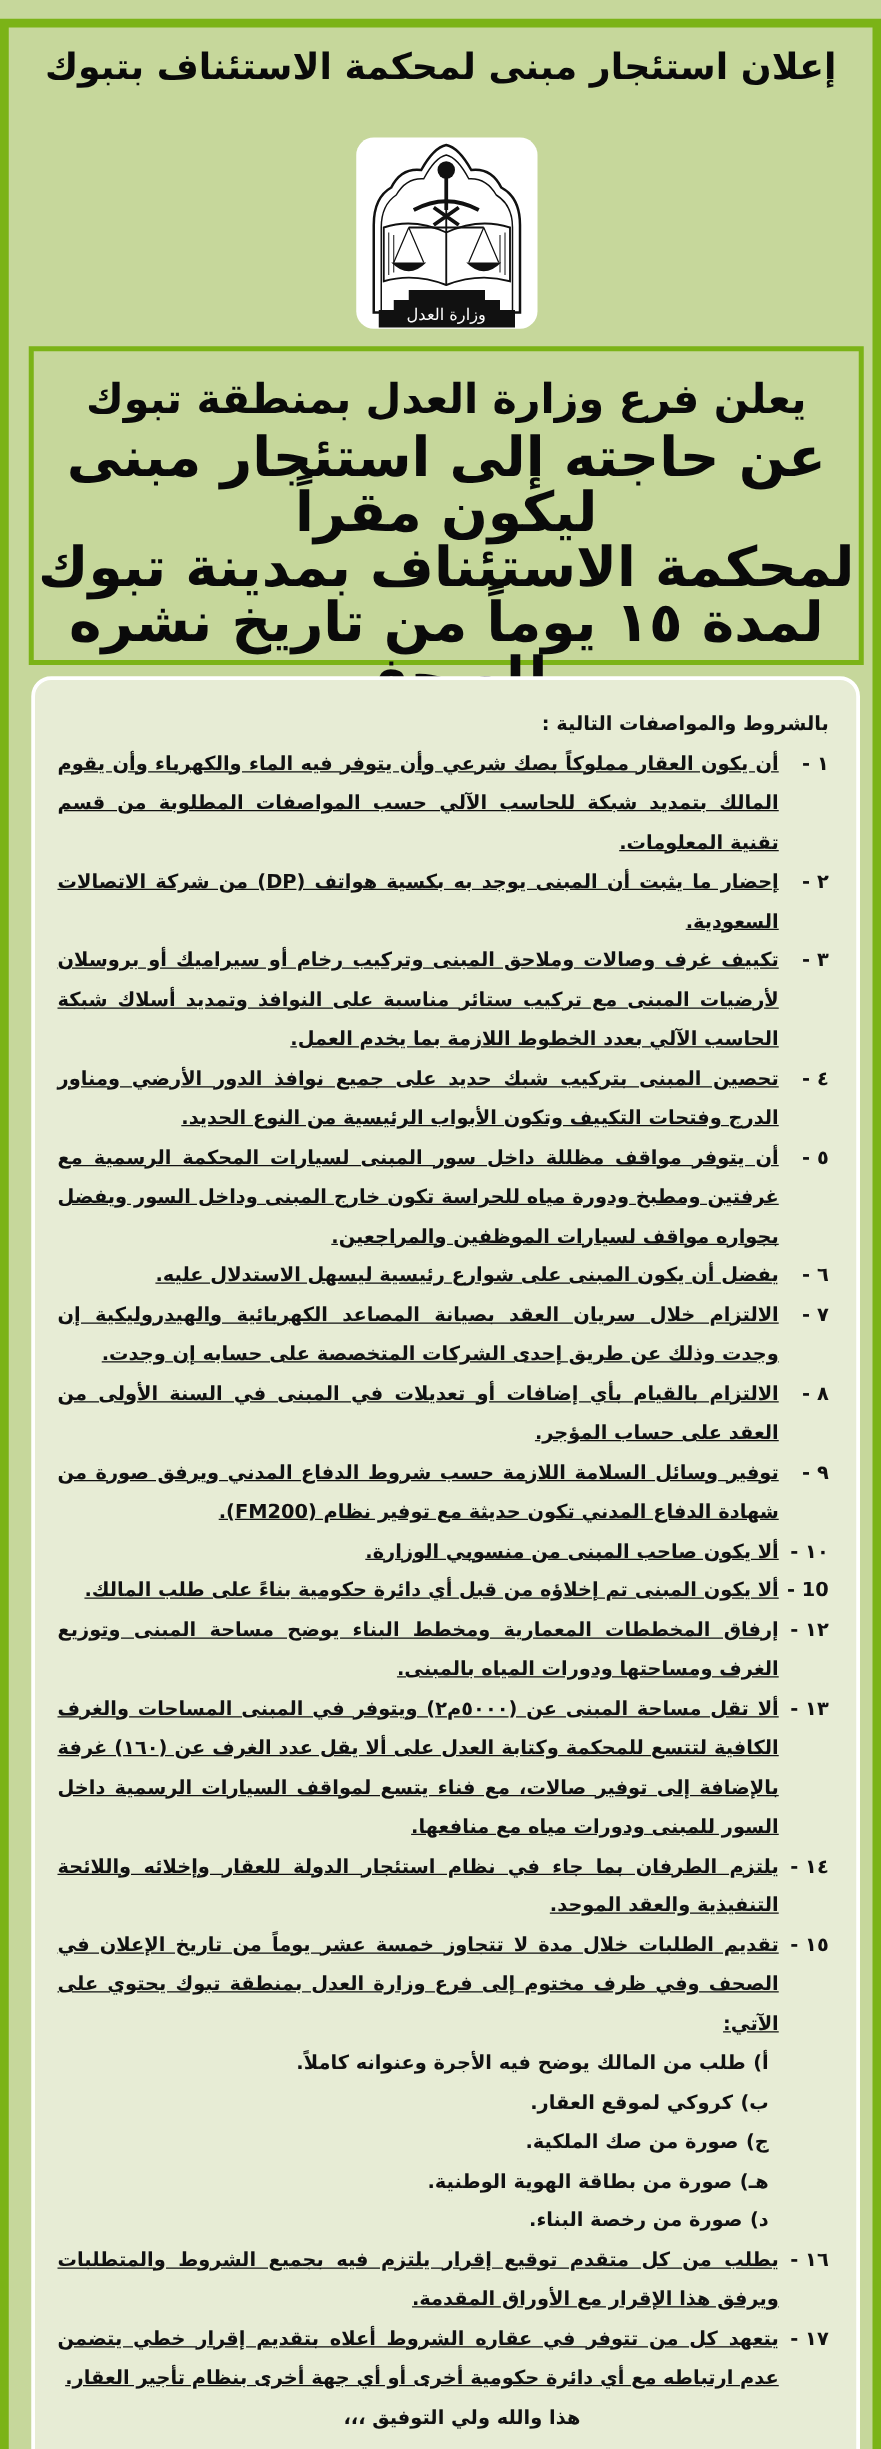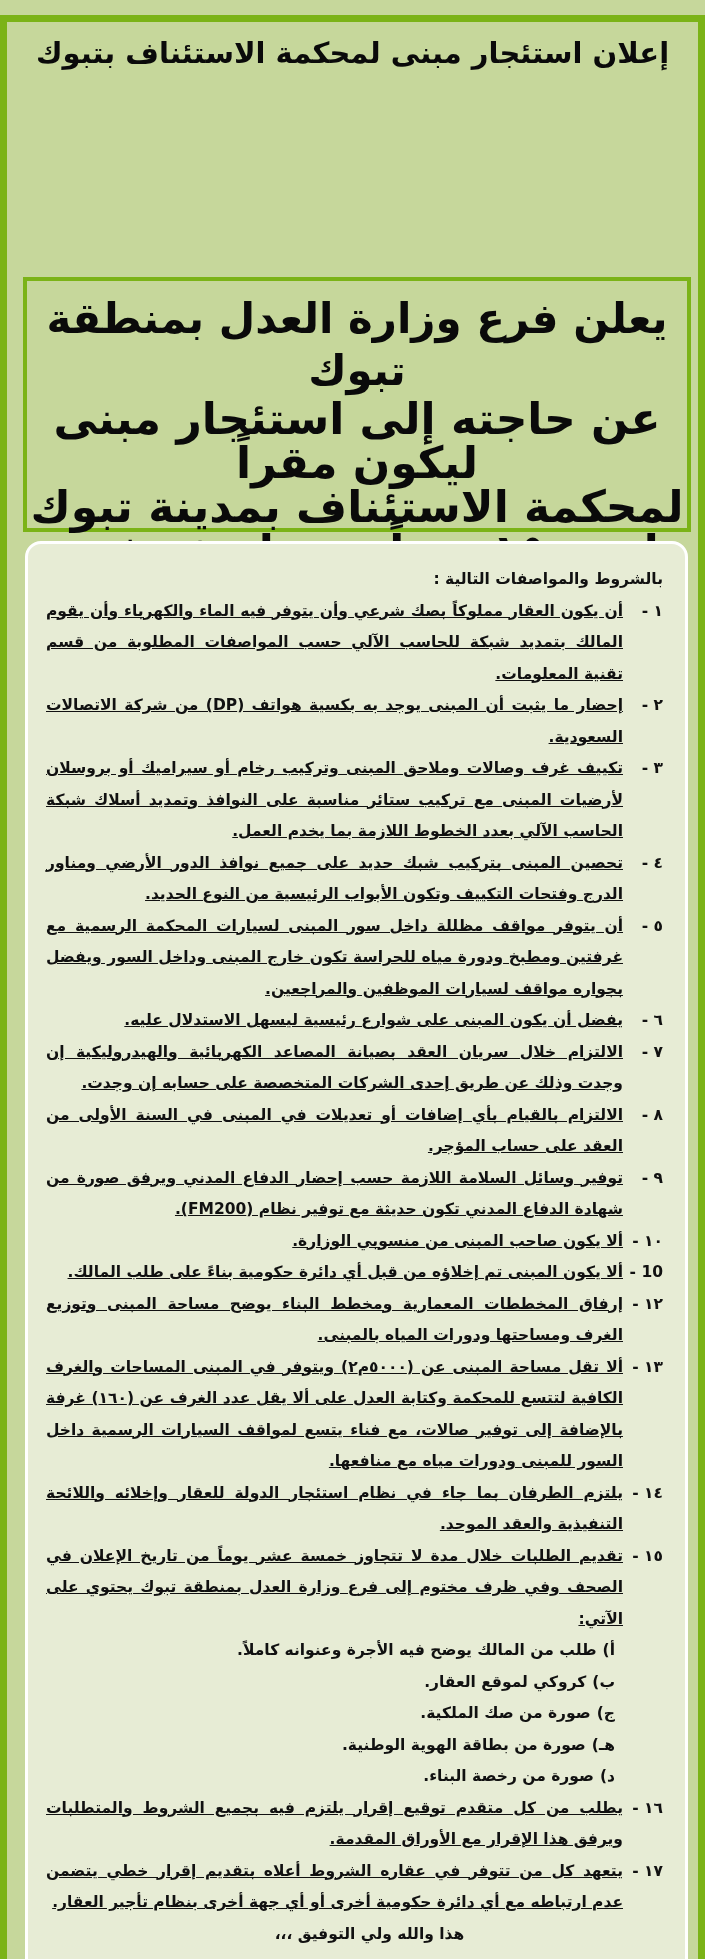--- a/index.html
+++ b/index.html
@@ -25,21 +25,21 @@
       background: #ffffff; border-radius: 14px;
     }
     .logo svg { width: 145px; height: 153px; display: block; }
     .announce-box {
       position: absolute; left: 16px; top: 255px; width: 668px; height: 255px;
       box-sizing: border-box;
       border: 4px solid #7bb317;
       background: #c6d79b;
       text-align: center; color: #0a0a0a; font-weight: bold;
     }
-    .announce-main { font-size: 42px; line-height: 52px; margin-top: 12px; text-align: center; }
+    .announce-main { font-size: 33px; line-height: 52px; margin-top: 12px; text-align: center; }
     .announce-line { font-size: 44px; line-height: 44px; }
     .body-panel {
       position: absolute; left: 18px; top: 519px; width: 663px; height: 1601px;
       box-sizing: border-box;
       border: 3px solid #ffffff; border-radius: 16px;
       background: #e7ecd5;
       padding: 20px 22px 0 18px;
       color: #111; font-weight: bold;
       font-size: 15.5px; line-height: 31.5px;
     }
@@ -52,20 +52,45 @@
     .sub-letter { flex: 0 0 auto; margin-left: 6px; }
     .closing { text-align: center; padding-left: 30px; }
   </style>
 </head>
 <body>
 
 <div class="frame">
 
   <div class="top-title">إعلان استئجار مبنى لمحكمة الاستئناف بتبوك</div>
 
+  <div class="logo">
+    <svg viewBox="0 0 145 153">
+
+      <path d="M14 140 L14 70 Q14 48 28 40 Q36 24 52 26 Q62 8 72 6 Q82 8 92 26 Q108 24 116 40 Q131 48 131 70 L131 140 Z" fill="#fff" stroke="#111" stroke-width="2"></path>
+      <path d="M20 138 L20 72 Q20 54 32 46 Q40 32 54 33 Q63 16 72 14 Q81 16 90 33 Q104 32 112 46 Q125 54 125 72 L125 138" fill="none" stroke="#111" stroke-width="1.2"></path>
+
+      <circle cx="72" cy="26" r="7" fill="#111"></circle>
+      <rect x="70.5" y="30" width="3" height="28" fill="#111"></rect>
+
+      <path d="M46 58 Q72 44 98 58" fill="none" stroke="#111" stroke-width="3"></path>
+      <path d="M62 70 L82 56 M82 70 L62 56" stroke="#111" stroke-width="3"></path>
+
+      <path d="M22 115 L22 72 Q46 64 72 76 Q98 64 123 72 L123 115 Q98 108 72 118 Q46 108 22 115 Z" fill="#fff" stroke="#111" stroke-width="1.5"></path>
+      <path d="M26 110 L26 76 M30 108 L30 78 M115 108 L115 78 M119 110 L119 76" stroke="#111" stroke-width="0.8"></path>
+      <line x1="72" y1="58" x2="72" y2="118" stroke="#111" stroke-width="1.5"></line>
+
+      <line x1="42" y1="72" x2="102" y2="72" stroke="#111" stroke-width="1.5"></line>
+      <path d="M42 72 L30 100 M42 72 L54 100 M102 72 L90 100 M102 72 L114 100" stroke="#111" stroke-width="1"></path>
+      <path d="M28 100 Q42 114 56 100 Z" fill="#111"></path>
+      <path d="M88 100 Q102 114 116 100 Z" fill="#111"></path>
+
+      <path d="M18 152 L18 138 L30 138 L30 130 L42 130 L42 122 L103 122 L103 130 L115 130 L115 138 L127 138 L127 152 Z" fill="#111"></path>
+      <text x="72" y="146" text-anchor="middle" fill="#fff" font-size="13" font-family="DejaVu Sans, sans-serif">وزارة العدل</text>
+    </svg>
+  </div>
 
   <div class="announce-box">
     <div class="announce-main">يعلن فرع وزارة العدل بمنطقة تبوك</div>
     <div class="announce-line">عن حاجته إلى استئجار مبنى ليكون مقراً</div>
     <div class="announce-line">لمحكمة الاستئناف بمدينة تبوك</div>
     <div class="announce-line">لمدة ١٥ يوماً من تاريخ نشره للصحف</div>
   </div>
 
   <div class="body-panel">
     <div class="intro">بالشروط والمواصفات التالية :</div>
@@ -97,21 +122,21 @@
     <div class="item">
         <span class="item-num">٧ -</span>
         <span class="item-text">الالتزام خلال سريان العقد بصيانة المصاعد الكهربائية والهيدروليكية إن وجدت وذلك عن طريق إحدى الشركات المتخصصة على حسابه إن وجدت.</span>
       </div>
     <div class="item">
         <span class="item-num">٨ -</span>
         <span class="item-text">الالتزام بالقيام بأي إضافات أو تعديلات في المبنى في السنة الأولى من العقد على حساب المؤجر.</span>
       </div>
     <div class="item">
         <span class="item-num">٩ -</span>
-        <span class="item-text">توفير وسائل السلامة اللازمة حسب إحضار الدفاع المدني ويرفق صورة من شهادة الدفاع المدني تكون حديثة مع توفير نظام (FM200).</span>
+        <span class="item-text">توفير وسائل السلامة اللازمة حسب شروط الدفاع المدني ويرفق صورة من شهادة الدفاع المدني تكون حديثة مع توفير نظام (FM200).</span>
       </div>
     <div class="item">
         <span class="item-num">١٠ -</span>
         <span class="item-text">ألا يكون صاحب المبنى من منسوبي الوزارة.</span>
       </div>
     <div class="item">
         <span class="item-num">10 -</span>
         <span class="item-text">ألا يكون المبنى تم إخلاؤه من قبل أي دائرة حكومية بناءً على طلب المالك.</span>
       </div>
     <div class="item">

